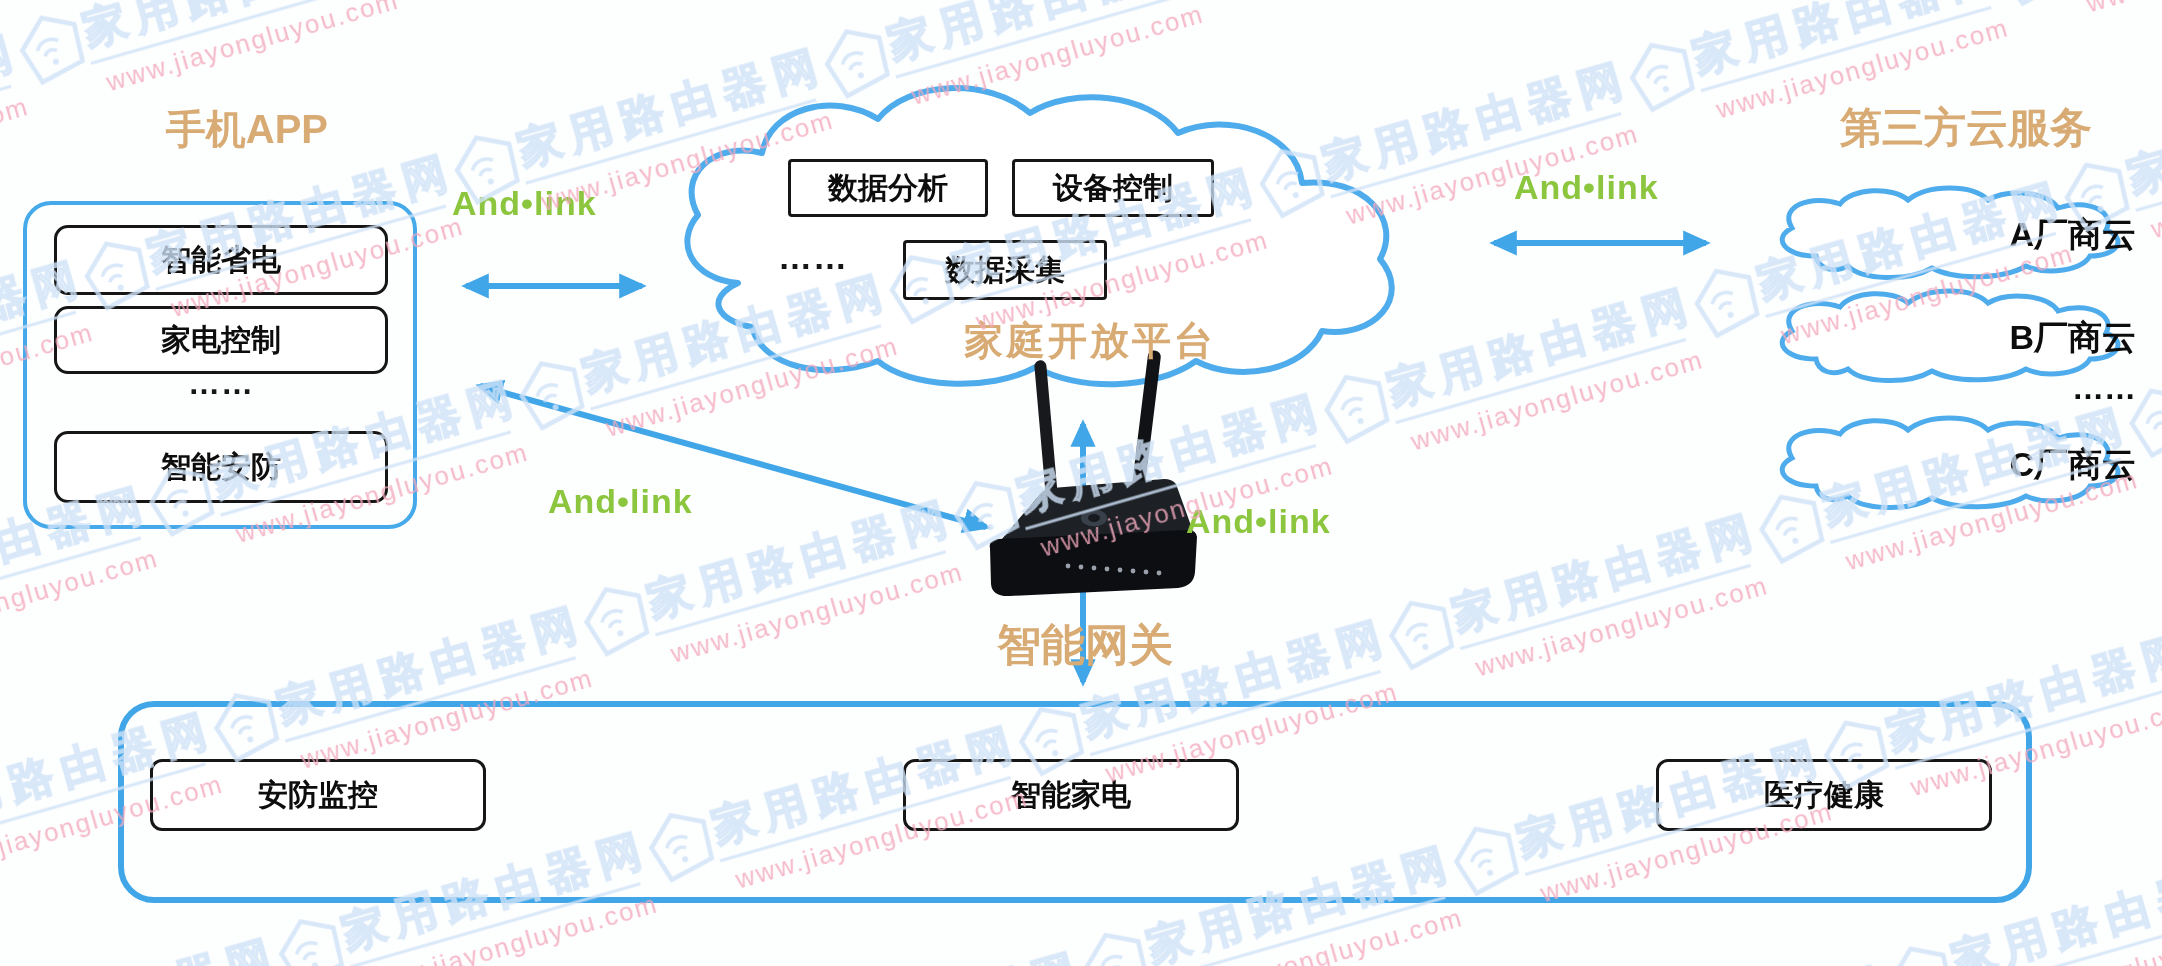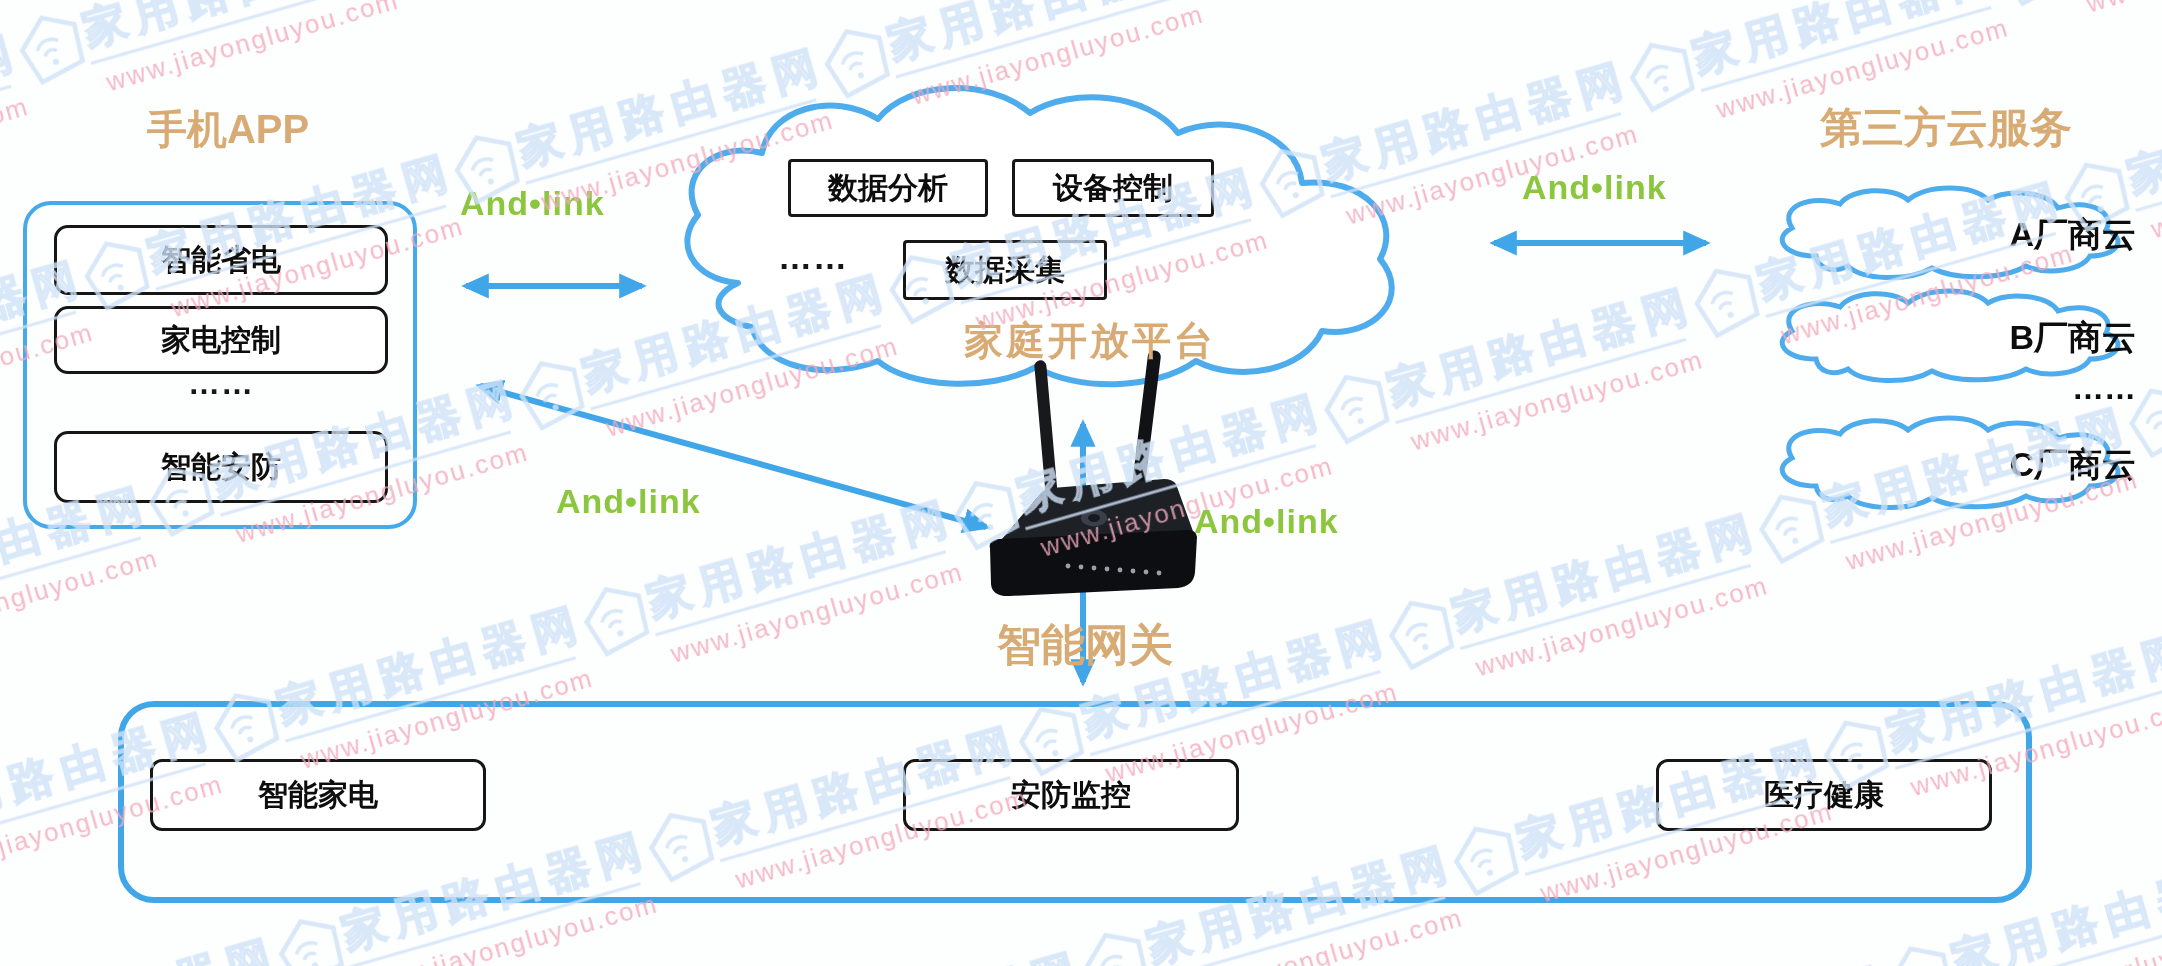--- a/index.html
+++ b/index.html
@@ -6,39 +6,39 @@
   body{
     width:2162px;height:966px;position:relative;overflow:hidden;
     background:#fdfefe;
     font-family:"Liberation Sans",sans-serif;
   }
   .abs{position:absolute;}
   .layer-art{position:absolute;left:0;top:0;z-index:1;}
   .layer-wm{position:absolute;left:0;top:0;z-index:3;pointer-events:none;}
   .sec-title{
     position:absolute;z-index:2;font-weight:bold;color:#D8AB74;
-    text-align:center;white-space:nowrap;
+    text-align:right;white-space:nowrap;
   }
   .panel-outline{
     position:absolute;z-index:2;background:transparent;
     border:4px solid #45A9EA;border-radius:28px;box-sizing:border-box;
   }
   .item-box{
     position:absolute;z-index:2;box-sizing:border-box;background:#fff;
     border:3px solid #161616;border-radius:14px;
     display:flex;align-items:center;justify-content:center;
     font-weight:bold;color:#0d0d0d;font-size:30px;white-space:nowrap;
   }
   .dots{
     position:absolute;z-index:2;font-weight:bold;color:#161616;
     font-size:32px;letter-spacing:1px;white-space:nowrap;
   }
   .andlink{
     position:absolute;z-index:2;color:#8CC63F;font-weight:bold;
-    font-size:34px;white-space:nowrap;letter-spacing:1px;margin-left:8px;
+    font-size:34px;white-space:nowrap;letter-spacing:1px;
   }
   .cloud-tag{
     position:absolute;z-index:2;color:#D8AB74;font-weight:bold;
     text-align:center;white-space:nowrap;
   }
   .mini-cloud-label{
     position:absolute;z-index:2;left:1756px;width:380px;text-align:right;
     font-weight:bold;color:#0d0d0d;font-size:34px;white-space:nowrap;
   }
   .bottom-panel{
@@ -138,22 +138,22 @@
 
   <div class="cloud-tag" style="left:985px;top:616px;width:200px;font-size:44px;">智能网关</div>
 
   <div class="sec-title" style="left:1800px;top:100px;width:292px;font-size:42px;">第三方云服务</div>
   <div class="mini-cloud-label" style="top:212px;">A厂商云</div>
   <div class="mini-cloud-label" style="top:315px;">B厂商云</div>
   <div class="mini-cloud-label" style="top:370px;font-size:32px;">……</div>
   <div class="mini-cloud-label" style="top:442px;">C厂商云</div>
 
   <div class="bottom-panel">
+    <div class="bottom-box">安防监控</div>
     <div class="bottom-box">智能家电</div>
-    <div class="bottom-box">安防监控</div>
     <div class="bottom-box">医疗健康</div>
   </div>
 
   <svg class="layer-wm" width="2162" height="966" viewBox="0 0 2162 966">
     <defs>
       <g id="wm-unit" font-family="'Liberation Sans',sans-serif">
         <g stroke="#CFE2F7" stroke-width="4.5" fill="none" transform="translate(0,22) rotate(-6 34 36)">
           <path d="M8 30 L38 7 L66 25 L60 62 L15 67 Z"></path>
           <path d="M22 36 a15 15 0 0 1 23 -2" stroke-width="3.5"></path>
           <path d="M27 44 a8 8 0 0 1 13 -1" stroke-width="3.5"></path>

